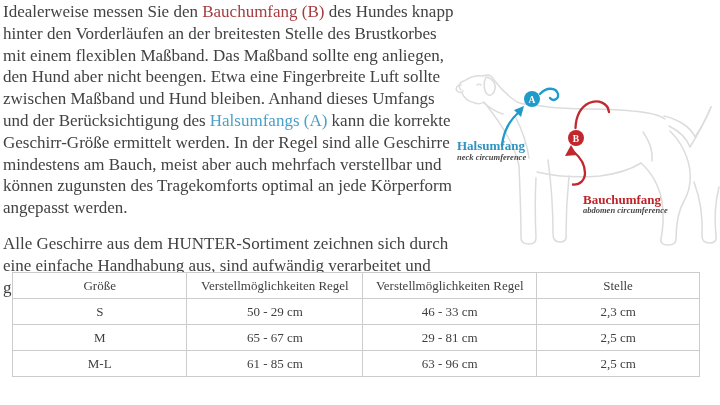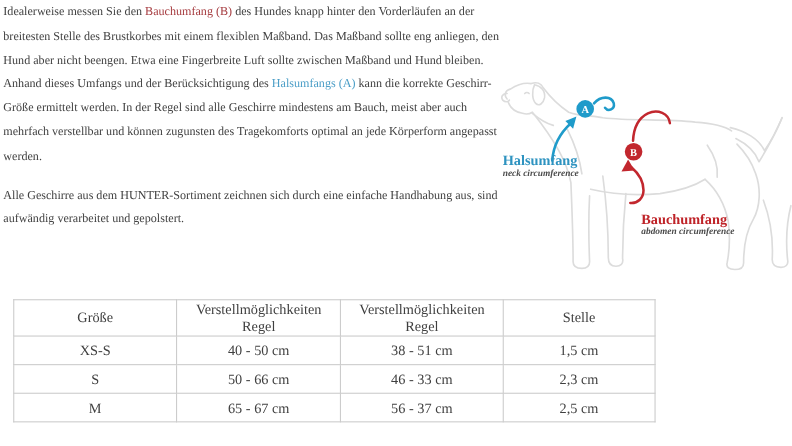--- a/index.html
+++ b/index.html
@@ -8,21 +8,21 @@
     background: #ffffff;
     overflow: hidden;
     position: relative;
     font-family: "Liberation Serif", "DejaVu Serif", serif;
     color: #424242;
   }
   .text-col {
     position: absolute;
     left: 3px; top: 1px;
     width: 452px;
-    font-size: 11px;
+    font-size: 17px;
     line-height: 21.8px;
     text-align: left;
   }
   .text-col p { margin: 0; }
   .text-col p.p2 { margin-top: 14px; }
   .accent-red  { color: #a63c40; }
   .accent-blue { color: #4b9ec7; }
 
   .diagram {
     position: absolute;
@@ -35,21 +35,21 @@
   .arrow-blue { fill: none; stroke: #1f9bca; stroke-width: 2.3; stroke-linecap: round; }
   .arrow-red  { fill: none; stroke: #c2272e; stroke-width: 2.3; stroke-linecap: round; }
   .lbl-blue { fill: #2e93c0; font-size: 13px; font-weight: bold; }
   .lbl-red  { fill: #bf2328; font-size: 13px; font-weight: bold; }
   .sub-lbl  { fill: #4a4a4a; font-size: 8.5px; font-weight: bold; font-style: italic; }
   .badge-txt { fill: #ffffff; font-size: 9.5px; font-weight: bold; }
 
   table.size-table {
     position: absolute;
     left: 12px; top: 272px;
-    width: 584px;
+    width: 688px;
     border-collapse: collapse;
     table-layout: fixed;
     font-size: 13px;
     color: #3f3f3f;
     padding-left: 36px;
   }
   table.size-table th, table.size-table td {
     border: 1px solid #cccccc;
     text-align: center;
     vertical-align: middle;
@@ -133,31 +133,31 @@
   <thead>
     <tr>
       <th>Größe</th>
       <th>Verstellmöglichkeiten Regel</th>
       <th>Verstellmöglichkeiten Regel</th>
       <th>Stelle</th>
     </tr>
   </thead>
   <tbody>
     <tr>
-      <td>XS-S</td>
-      <td>40 - 50 cm</td>
-      <td>38 - 51 cm</td>
-      <td>1,5 cm</td>
-    </tr>
-    <tr>
       <td>S</td>
-      <td>50 - 66 cm</td>
+      <td>50 - 29 cm</td>
       <td>46 - 33 cm</td>
       <td>2,3 cm</td>
     </tr>
     <tr>
       <td>M</td>
       <td>65 - 67 cm</td>
-      <td>56 - 37 cm</td>
+      <td>29 - 81 cm</td>
+      <td>2,5 cm</td>
+    </tr>
+    <tr>
+      <td>M-L</td>
+      <td>61 - 85 cm</td>
+      <td>63 - 96 cm</td>
       <td>2,5 cm</td>
     </tr>
   </tbody>
 </table>
 
 </body></html>

